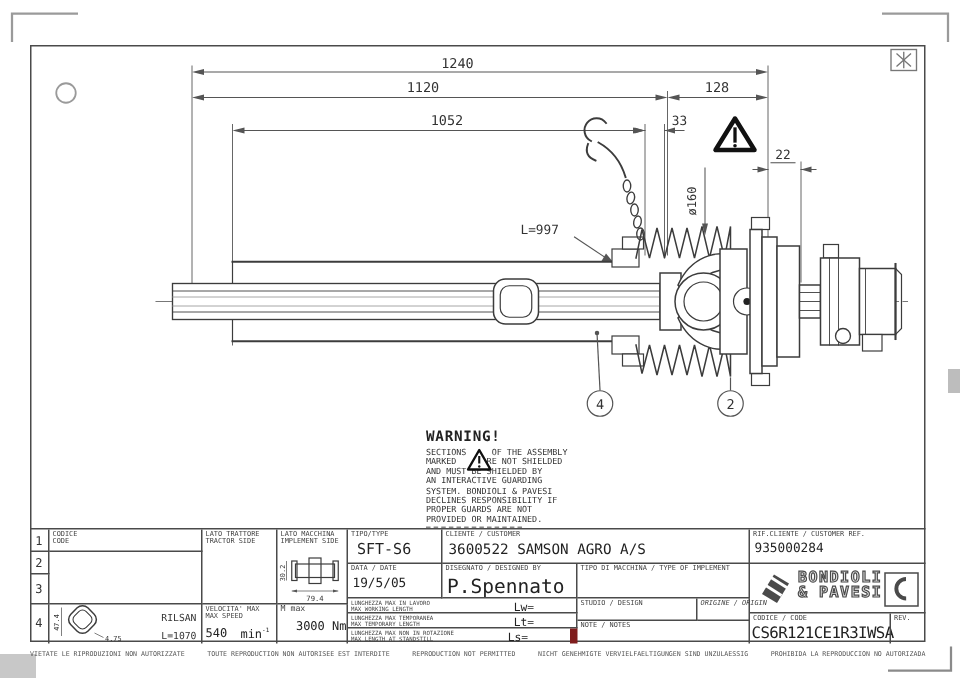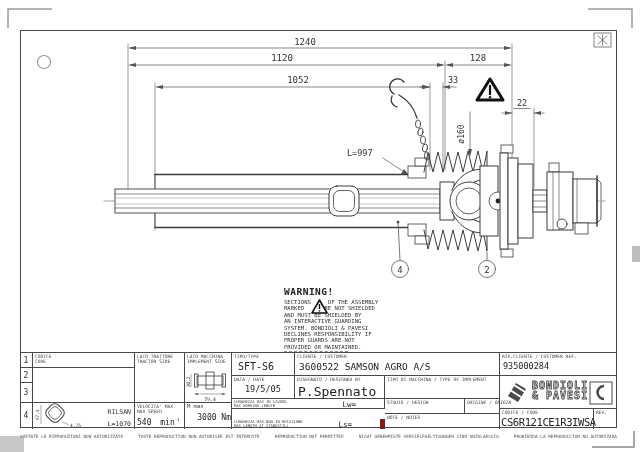--- a/index.html
+++ b/index.html
@@ -284,35 +284,40 @@
     <div class="cell" style="left:212px;top:0;width:63px;height:23px;border-right:1px solid #4a4a4a;border-bottom:1px solid #4a4a4a;">
       <div class="lbl">TIPO/TYPE</div>
       <div class="val" style="font-size:10px;margin:2px 0 0 6px;">SFT-S6</div>
     </div>
     <div class="cell" style="left:275px;top:0;width:205px;height:23px;border-right:1px solid #4a4a4a;border-bottom:1px solid #4a4a4a;">
       <div class="lbl">CLIENTE / CUSTOMER</div>
       <div class="val" style="font-size:9.5px;margin:2px 0 0 4px;">3600522  SAMSON AGRO A/S</div>
     </div>
     <div class="cell" style="left:212px;top:23px;width:63px;height:23px;border-right:1px solid #4a4a4a;border-bottom:1px solid #4a4a4a;">
       <div class="lbl">DATA / DATE</div>
-      <div class="val" style="font-size:8.5px;margin:2px 0 0 13px;">19/5/05</div>
+      <div class="val" style="font-size:8.5px;margin:2px 0 0 3px;">19/5/05</div>
     </div>
     <div class="cell" style="left:275px;top:23px;width:90px;height:23px;border-right:1px solid #4a4a4a;border-bottom:1px solid #4a4a4a;">
       <div class="lbl">DISEGNATO / DESIGNED BY</div>
       <div class="val" style="font-size:13px;margin:2px 0 0 3px;">P.Spennato</div>
     </div>
     <div class="cell" style="left:365px;top:23px;width:115px;height:23px;border-right:1px solid #4a4a4a;border-bottom:1px solid #4a4a4a;">
       <div class="lbl">TIPO DI MACCHINA / TYPE OF IMPLEMENT</div>
       <div class="val" style="font-size:8px;"></div>
     </div>
 
     <div class="cell" style="left:212px;top:46px;width:153px;height:10px;border-right:1px solid #4a4a4a;border-bottom:1px solid #4a4a4a;">
       <div class="lbl" style="float:left;font-size:3.8px;line-height:4.2px;"><span>LUNGHEZZA MAX IN LAVORO</span><br>
       <span>MAX WORKING LENGTH</span></div>
       <div class="val" style="float:right;font-size:7.5px;margin:1px 28px 0 0;">Lw=</div>
+    </div>
+    <div class="cell" style="left:212px;top:56px;width:153px;height:10px;border-right:1px solid #4a4a4a;border-bottom:1px solid #4a4a4a;">
+      <div class="lbl" style="float:left;font-size:3.8px;line-height:4.2px;"><span>LUNGHEZZA MAX TEMPORANEA</span><br>
+      <span>MAX TEMPORARY LENGTH</span></div>
+      <div class="val" style="float:right;font-size:7.5px;margin:1px 28px 0 0;">Lt=</div>
     </div>
     <div class="cell" style="left:212px;top:66px;width:153px;height:10px;border-right:5px solid #7f1d1d;">
       <div class="lbl" style="float:left;font-size:3.8px;line-height:4.2px;"><span>LUNGHEZZA MAX NON IN ROTAZIONE</span><br>
       <span>MAX LENGTH AT STANDSTILL</span></div>
       <div class="val" style="float:right;font-size:7.5px;margin:1px 28px 0 0;">Ls=</div>
     </div>
 
     <div class="cell" style="left:365px;top:46px;width:80px;height:15px;border-right:1px solid #4a4a4a;border-bottom:1px solid #4a4a4a;">
       <div class="lbl">STUDIO / DESIGN</div>
     </div>

